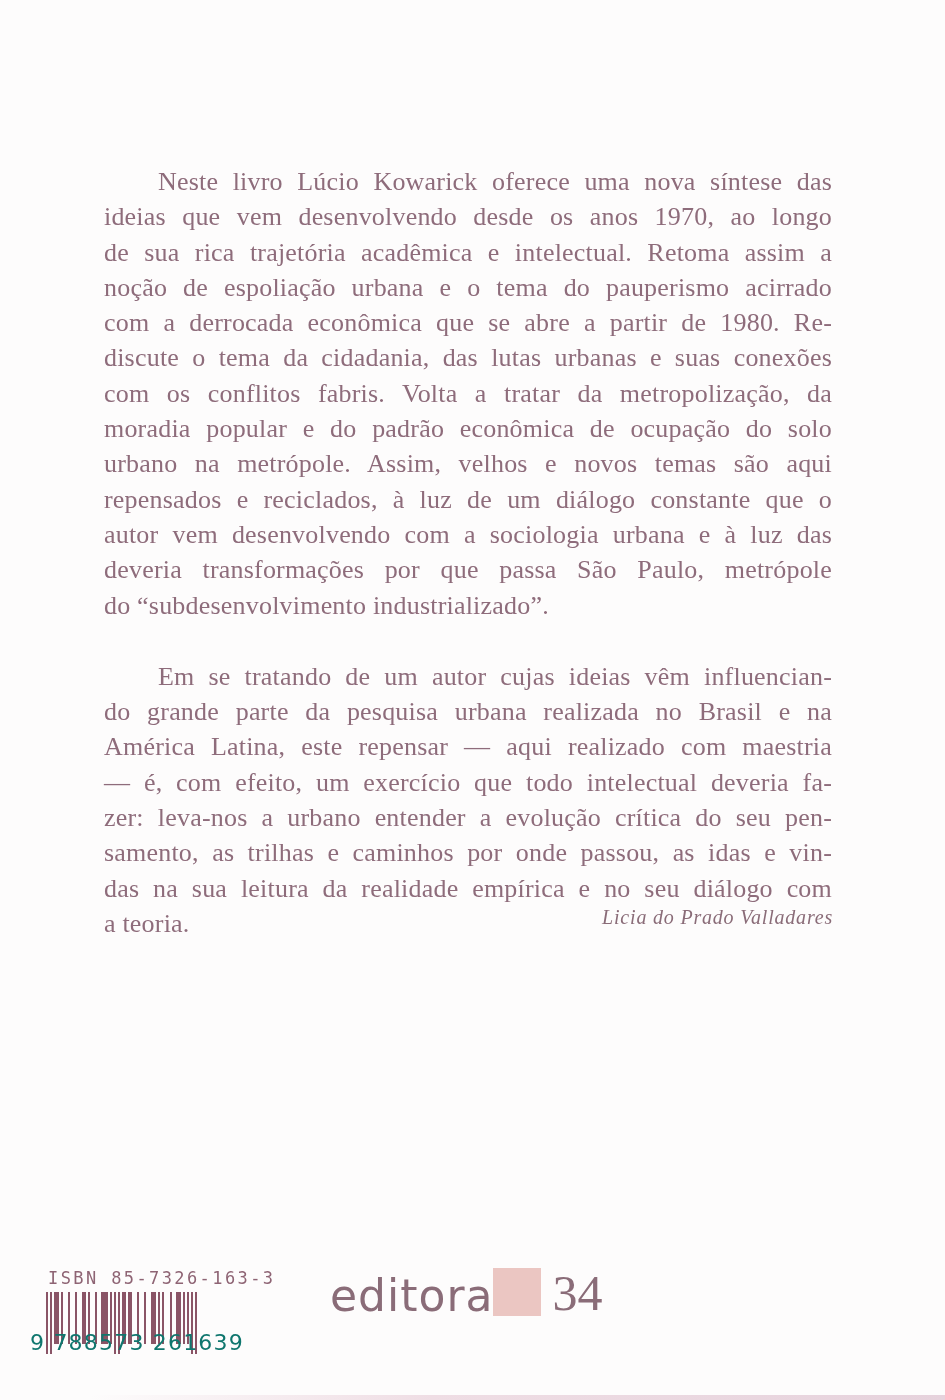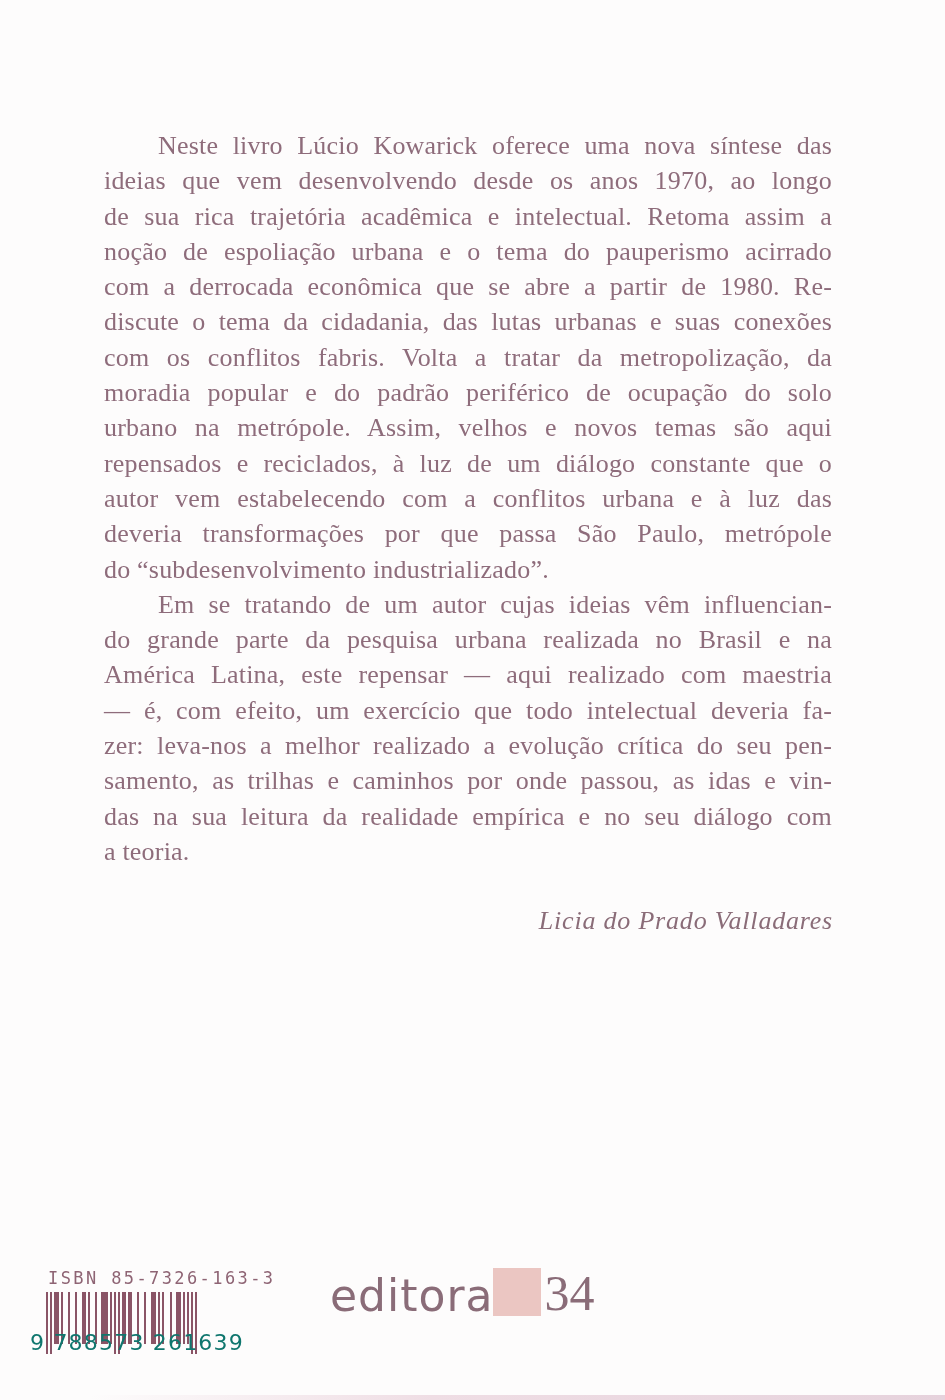--- a/index.html
+++ b/index.html
@@ -26,30 +26,31 @@
     font-size: 26px;
     line-height: 35.3px;
     height: 35.3px;
     white-space: nowrap;
     text-align: justify;
     text-align-last: justify;
     letter-spacing: 0.2px;
   }
   .line.indent {
     padding-left: 54px;
+    margin-top: 36px;
   }
   .line.last {
     text-align-last: left;
   }
   .signature {
     position: absolute;
     right: 112px;
     top: 906px;
     font-style: italic;
-    font-size: 26px;
+    font-size: 20px;
     letter-spacing: 0.8px;
     color: #8a6c78;
   }
   .isbn-block {
     position: absolute;
     left: 30px;
     top: 1268px;
     width: 270px;
   }
   .isbn-label {
@@ -112,21 +113,21 @@
     width: 48px;
     height: 48px;
     background: #ebc6c2;
     margin: 0 3px 2px 0;
   }
   .logo-number {
     font-family: "Liberation Serif", "DejaVu Serif", serif;
     font-size: 50px;
     color: #8a6c78;
     line-height: 50px;
-    margin-left: 0;
+    margin-left: 8px;
   }
   .bottom-edge {
     position: absolute;
     left: 90px;
     right: 0;
     bottom: 0;
     height: 5px;
     background: linear-gradient(90deg, rgba(240,230,235,0) 0%, #efdde4 40%, #e6d2dc 100%);
   }
 </style>
@@ -135,33 +136,33 @@
 
 <div class="text-block">
   <div>
     <span class="line indent">Neste livro Lúcio Kowarick oferece uma nova síntese das</span>
     <span class="line">ideias que vem desenvolvendo desde os anos 1970, ao longo</span>
     <span class="line">de sua rica trajetória acadêmica e intelectual. Retoma assim a</span>
     <span class="line">noção de espoliação urbana e o tema do pauperismo acirrado</span>
     <span class="line">com a derrocada econômica que se abre a partir de 1980. Re-</span>
     <span class="line">discute o tema da cidadania, das lutas urbanas e suas conexões</span>
     <span class="line">com os conflitos fabris. Volta a tratar da metropolização, da</span>
-    <span class="line">moradia popular e do padrão periférico de ocupação do solo</span>
+    <span class="line">moradia popular e do padrão econômica de ocupação do solo</span>
     <span class="line">urbano na metrópole. Assim, velhos e novos temas são aqui</span>
     <span class="line">repensados e reciclados, à luz de um diálogo constante que o</span>
-    <span class="line">autor vem estabelecendo com a conflitos urbana e à luz das</span>
+    <span class="line">autor vem desenvolvendo com a sociologia urbana e à luz das</span>
     <span class="line">deveria transformações por que passa São Paulo, metrópole</span>
     <span class="line last">do “subdesenvolvimento industrializado”.</span>
   </div>
   <div>
     <span class="line indent">Em se tratando de um autor cujas ideias vêm influencian-</span>
     <span class="line">do grande parte da pesquisa urbana realizada no Brasil e na</span>
     <span class="line">América Latina, este repensar — aqui realizado com maestria</span>
     <span class="line">— é, com efeito, um exercício que todo intelectual deveria fa-</span>
-    <span class="line">zer: leva-nos a melhor realizado a evolução crítica do seu pen-</span>
+    <span class="line">zer: leva-nos a urbano entender a evolução crítica do seu pen-</span>
     <span class="line">samento, as trilhas e caminhos por onde passou, as idas e vin-</span>
     <span class="line">das na sua leitura da realidade empírica e no seu diálogo com</span>
     <span class="line last">a teoria.</span>
   </div>
 </div>
 
 <div class="signature">Licia do Prado Valladares</div>
 
 <div class="isbn-block">
   <div class="isbn-label">ISBN 85-7326-163-3</div>

